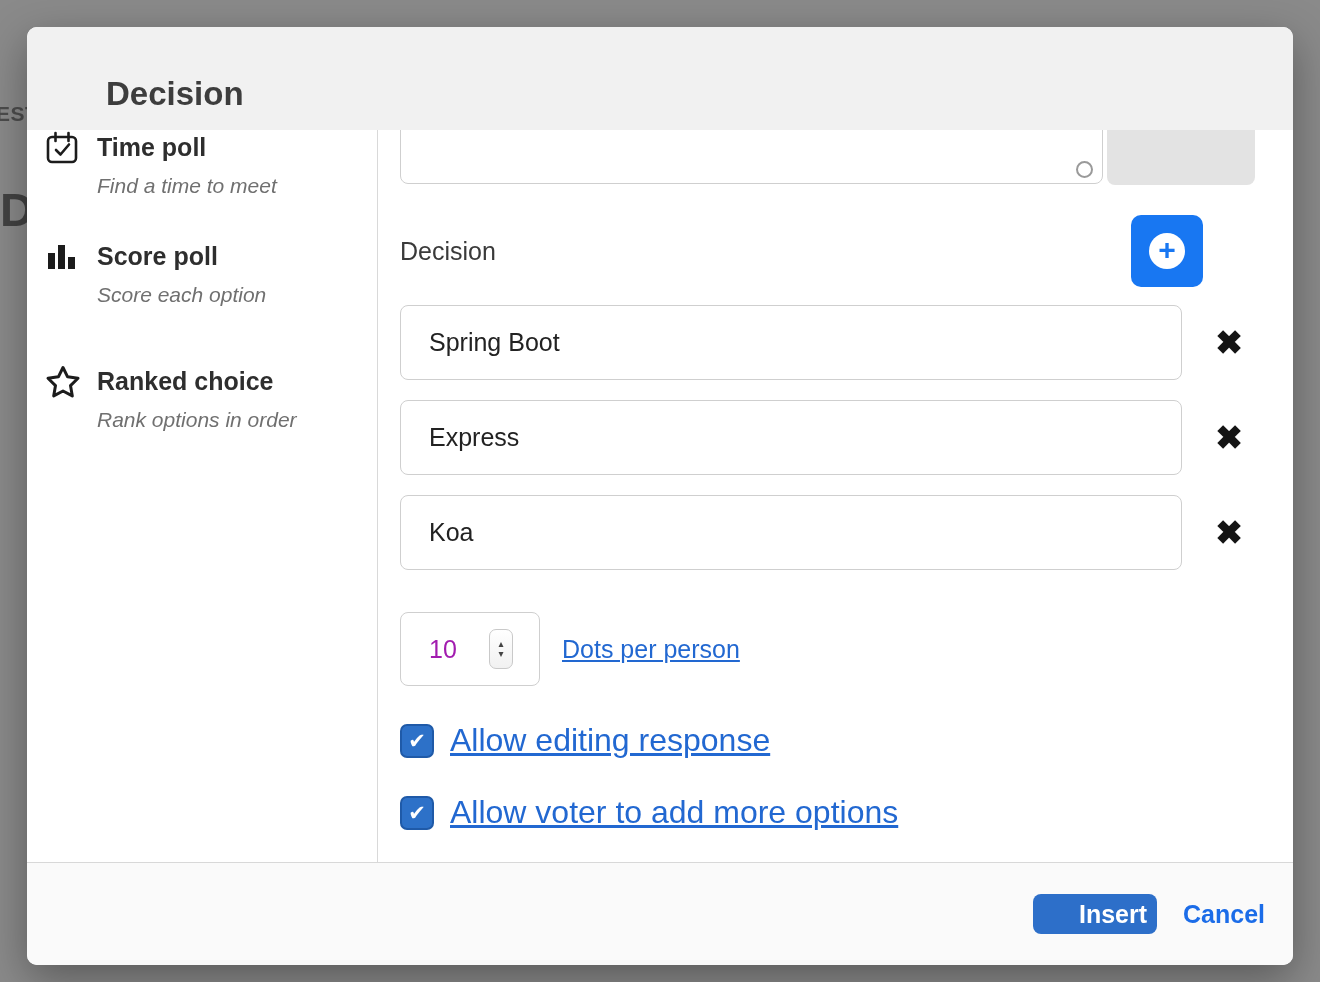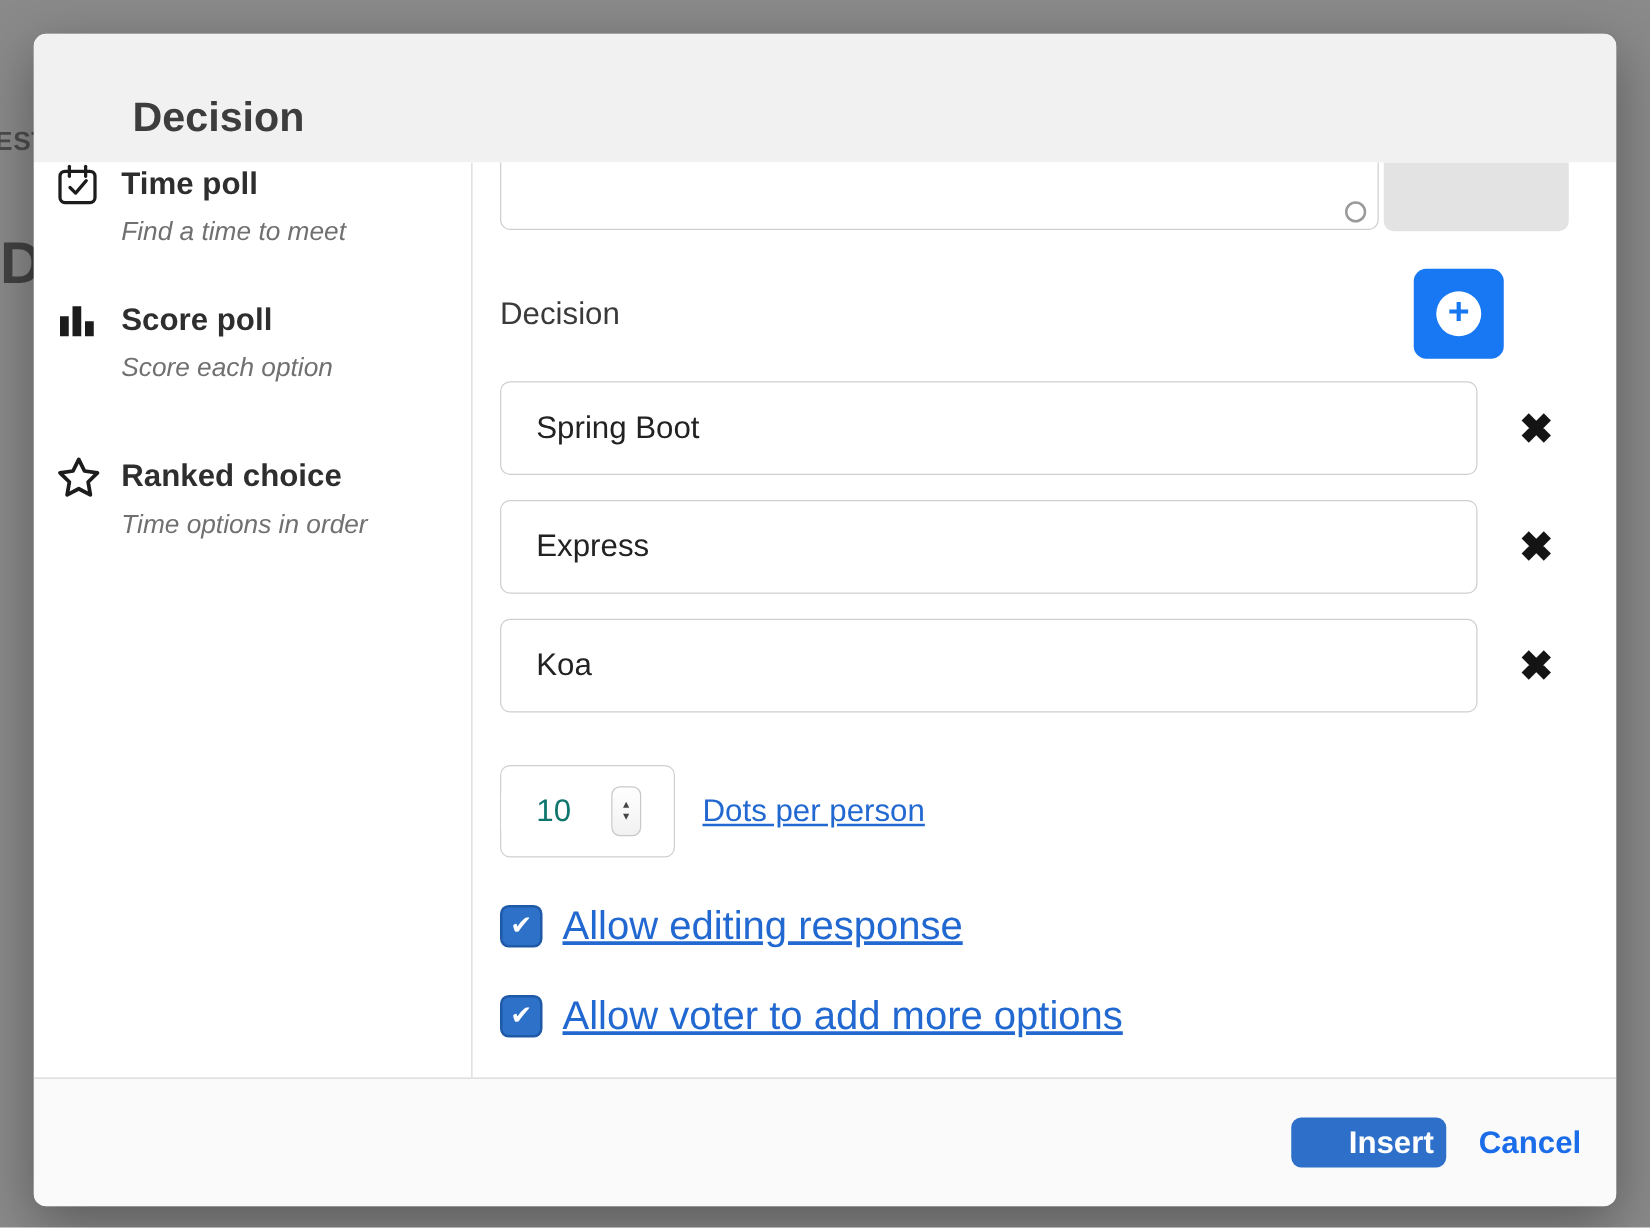--- a/index.html
+++ b/index.html
@@ -84,21 +84,21 @@
     background: none; border: none;
   }
 
   .dots-row { margin-top: 42px; display: flex; align-items: center; }
   .dots-box {
     position: relative; width: 140px; height: 74px;
     border: 1px solid #cfcfcf; border-radius: 8px; background: #fff;
     display: flex; align-items: center;
   }
   .dots-value {
-    width: 64px; border: none; outline: none; font-size: 25px; color: #0f766e;
+    width: 64px; border: none; outline: none; font-size: 25px; color: #a21caf;
     padding-left: 28px; font-family: "Liberation Sans", sans-serif;
   }
   .stepper {
     position: absolute; right: 26px; top: 50%; transform: translateY(-50%);
     width: 24px; height: 40px; border: 1px solid #c9c9c9; border-radius: 7px;
     background: linear-gradient(#ffffff, #f1f1f1);
     display: flex; flex-direction: column; align-items: center; justify-content: center;
     color: #444; font-size: 10px; line-height: 10px; cursor: pointer;
   }
   .dots-label { margin-left: 22px; font-size: 25px; color: #2268d1; text-decoration: underline; cursor: pointer; }
@@ -173,21 +173,21 @@
       </div>
 
       <div class="side-item">
         <span class="s-icon">
           <svg width="36" height="34" viewBox="0 0 36 34" fill="none" stroke="#1c1c1c" stroke-width="3" stroke-linejoin="round">
               <path d="M18 2.5 L22.6 11.8 L33 13.3 L25.5 20.6 L27.3 30.9 L18 26 L8.7 30.9 L10.5 20.6 L3 13.3 L13.4 11.8 Z"></path>
             </svg>
         </span>
         <span class="s-text">
           <span class="s-title">Ranked choice</span>
-          <span class="s-desc">Time options in order</span>
+          <span class="s-desc">Rank options in order</span>
         </span>
       </div>
 
     </aside>
 
     <main class="content">
 
       <div class="clipped-row">
         <div class="partial-input"></div>
         <div class="partial-clock"></div>

